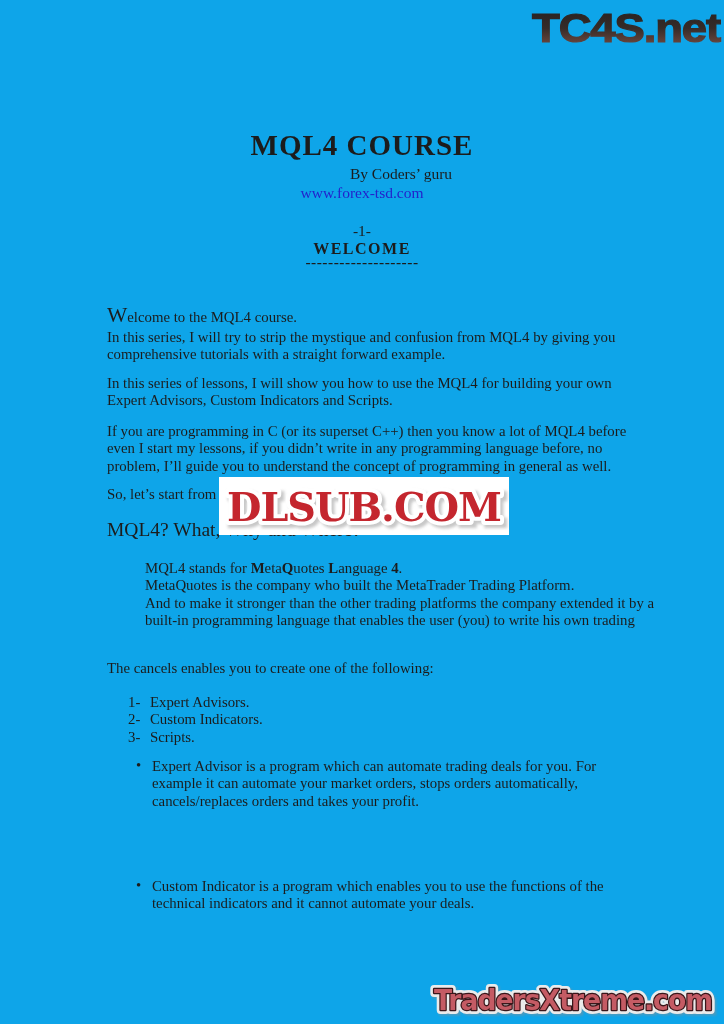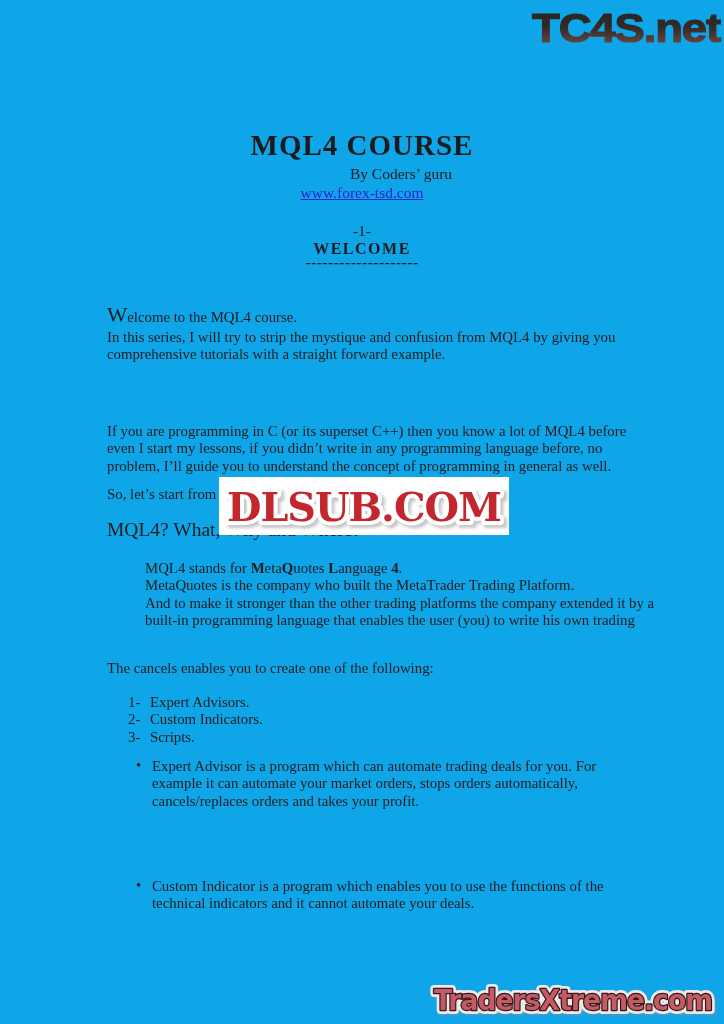--- a/index.html
+++ b/index.html
@@ -4,21 +4,21 @@
 <style>
   html,body { margin:0; padding:0; background:#ffffff; }
   .page {
     position:relative; width:724px; height:1024px; background:#0ea5e9;
     font-family:"Liberation Serif", serif; color:#1c1c1c; overflow:hidden;
   }
   .center-col { position:absolute; left:0; width:724px; text-align:center; }
   .doc-title   { top:129px; font-size:29px; font-weight:bold; letter-spacing:1px; }
   .byline      { top:165px; font-size:15.5px;margin-left:39px; }
   .site-link-row { top:184px; font-size:15.5px; }
-  a.site-link  { color:#2323cc; text-decoration:underline; cursor:pointer;margin-top:32px; }
+  a.site-link  { color:#2323cc; cursor:pointer;margin-top:32px; }
   .lesson-num  { top:222px; font-size:15.5px; }
   .lesson-title{ top:240px; font-size:16px; font-weight:bold; letter-spacing:1.5px; }
   .divider-row { top:253px; font-size:15.5px; font-weight:bold; letter-spacing:0.5px; }
 
   .block { position:absolute; left:107px; font-size:14.8px; line-height:17.3px; white-space:nowrap; }
   .line  { white-space:nowrap; }
   .b     { font-weight:bold; }
 
   .p1 { top:304px; }
   .p1 .first-line { line-height:23px; }
@@ -68,20 +68,24 @@
   <div class="center-col lesson-num">-1-</div>
   <div class="center-col lesson-title">WELCOME</div>
   <div class="center-col divider-row">--------------------</div>
 
   <div class="block p1">
     <div class="line first-line"><span class="dropcap">W</span><span>elcome to the MQL4 course.</span></div>
     <div class="line">In this series, I will try to strip the mystique and confusion from MQL4 by giving you</div>
     <div class="line">comprehensive tutorials with a straight forward example.</div>
   </div>
 
+  <div class="block p2">
+    <div class="line">In this series of lessons, I will show you how to use the MQL4 for building your own</div>
+    <div class="line">Expert Advisors, Custom Indicators and Scripts.</div>
+  </div>
 
   <div class="block p3">
     <div class="line">If you are programming in C (or its superset C++) then you know a lot of MQL4 before</div>
     <div class="line">even I start my lessons, if you didn’t write in any programming language before, no</div>
     <div class="line">problem, I’ll guide you to understand the concept of programming in general as well.</div>
   </div>
 
   <div class="block p4">
     <div class="line">So, let’s start from the beginning.</div>
   </div>

